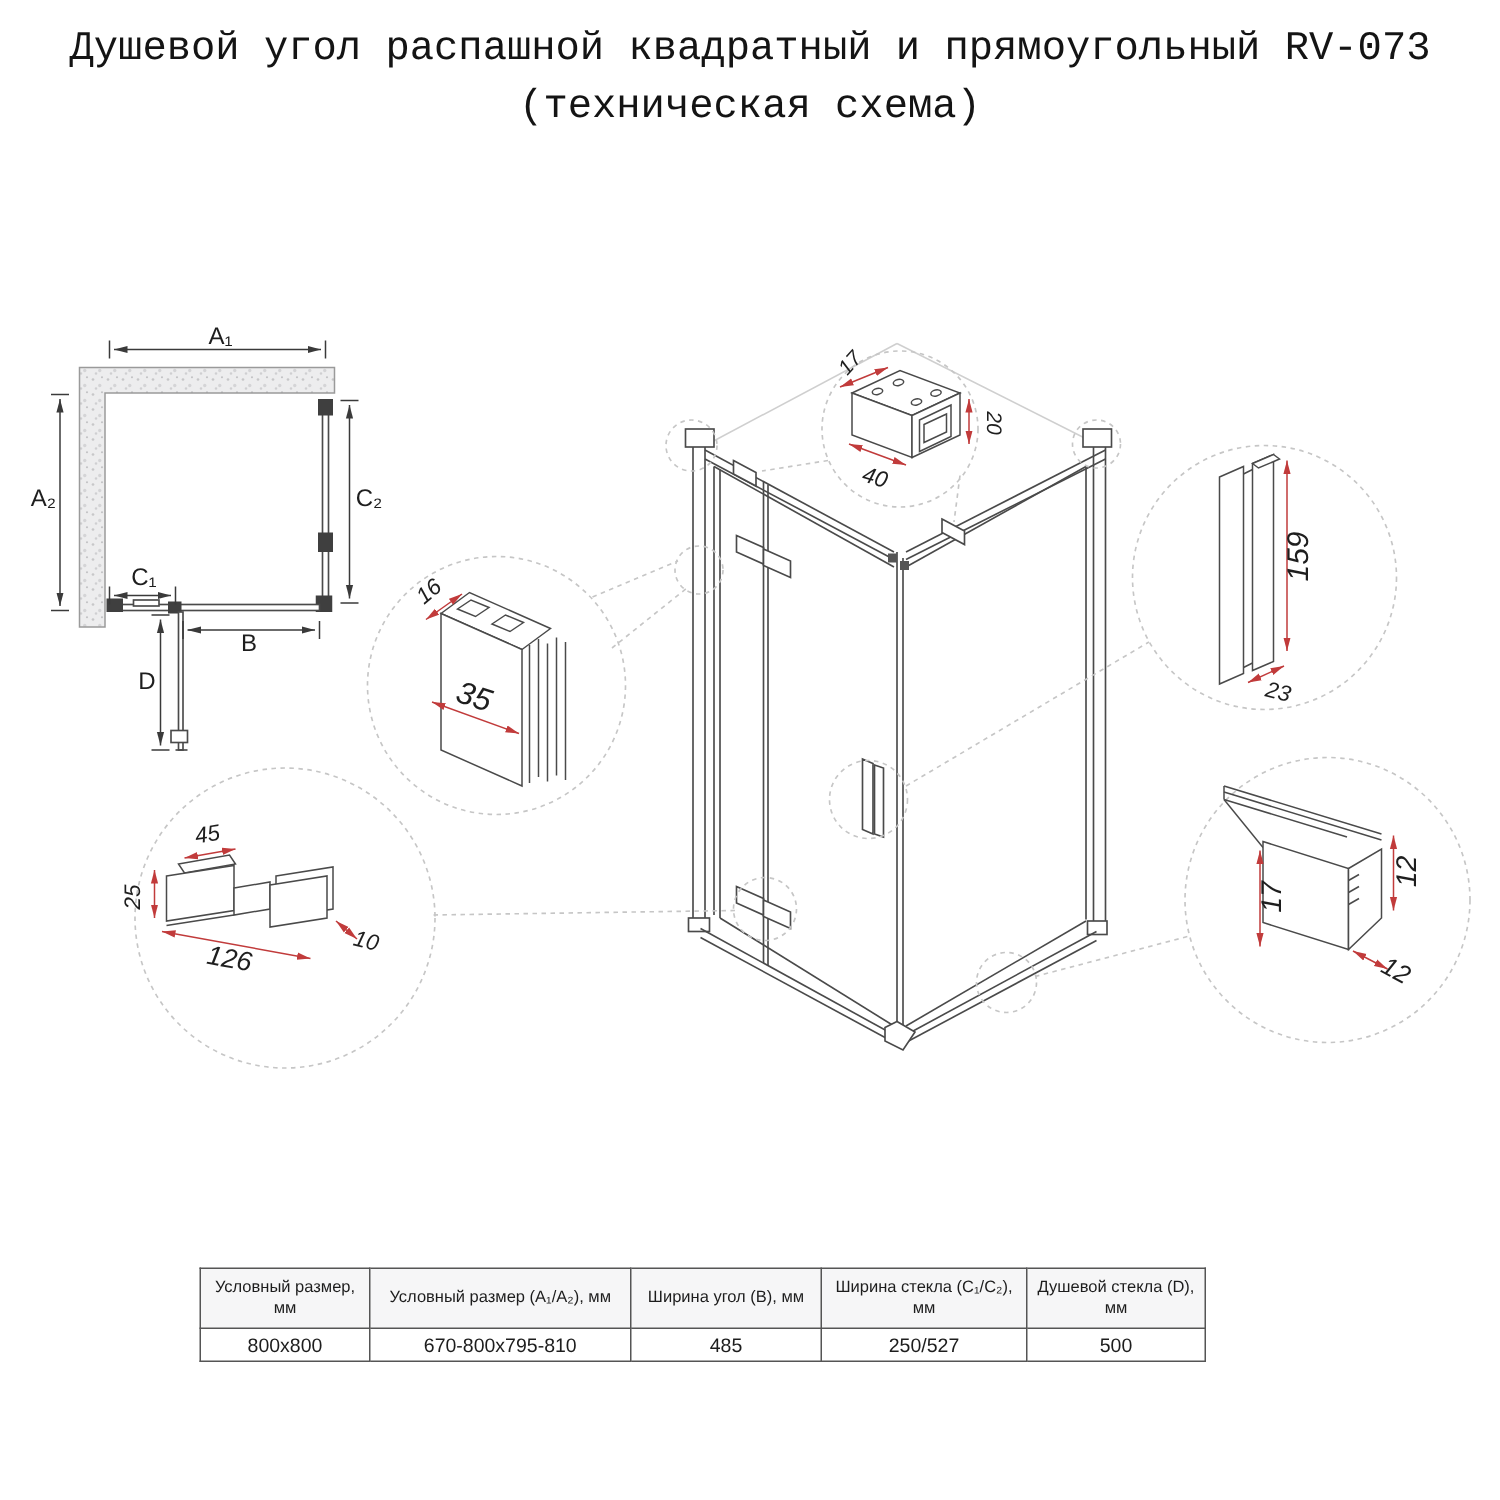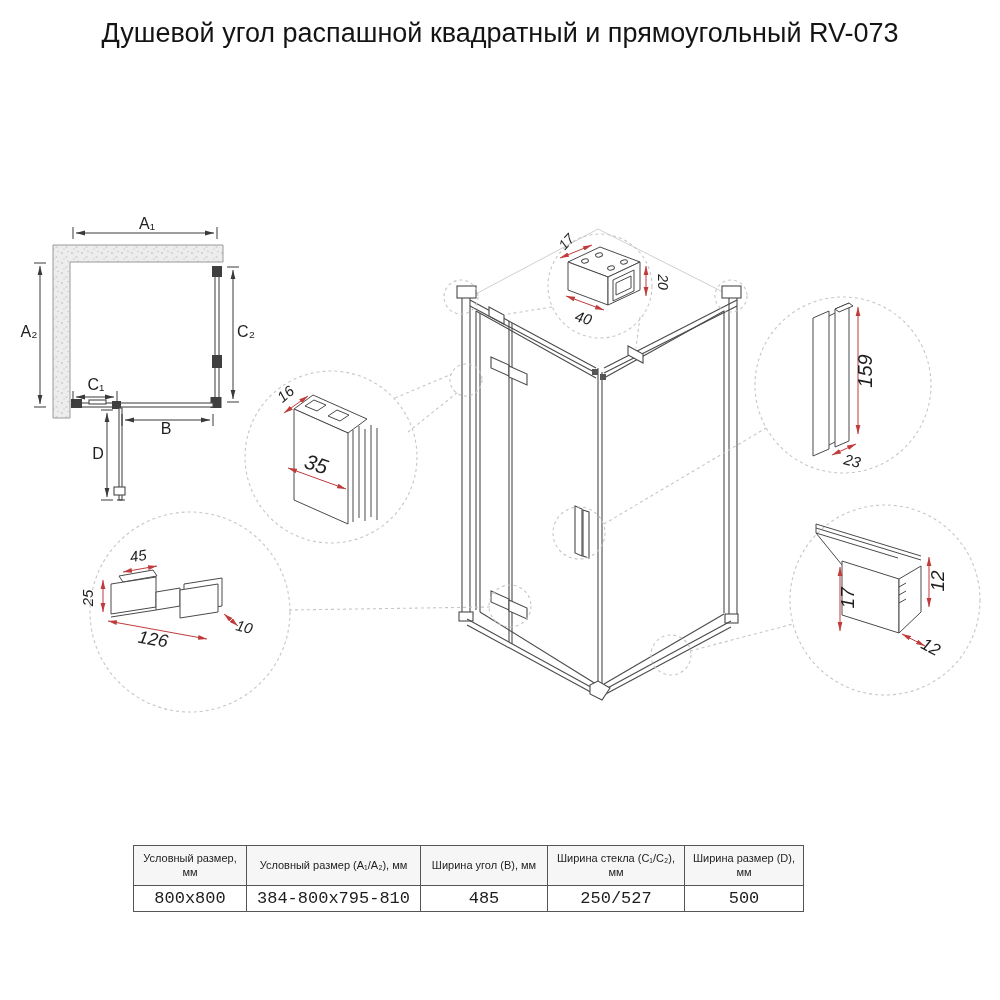--- a/index.html
+++ b/index.html
@@ -1,31 +1,32 @@
 <!DOCTYPE html>
 <html><head>
 <meta charset="utf-8">
 <style>
   html,body{margin:0;padding:0;background:#ffffff;}
   body{width:1000px;height:1000px;position:relative;font-family:"Liberation Sans",sans-serif;color:#1a1a1a;}
-  .title{position:absolute;top:14px;left:0;width:1000px;text-align:center;font-size:27px;line-height:39px;color:#141414;}
+  .title{position:absolute;top:14px;left:0;width:1000px;text-align:center;font-size:27px;line-height:39px;color:#141414;font-family:Liberation Mono, monospace;}
   svg.draw{position:absolute;left:0;top:0;}
   table.spec{position:absolute;left:133px;top:845px;border-collapse:collapse;background:#fff;}
   table.spec th,table.spec td{border:1.5px solid #555;text-align:center;vertical-align:middle;color:#1d1d1d;}
   table.spec th{font-weight:400;font-size:11px;line-height:1.3;padding:5px 6px;background:#f6f6f7;}
-  table.spec td{font-size:17px;padding:3px 6px;font-family:Liberation Mono, monospace;}
+  table.spec td{font-size:13px;padding:3px 6px;}
   .c1{width:113px}.c2{width:174px}.c3{width:127px}.c4{width:137px}.c5{width:119px}
   text{fill:#1e1e1e;}
   .num{font-style:italic;}
 </style>
 </head>
 <body>
 
 <div class="title">
   <div>Душевой угол распашной квадратный и прямоугольный RV-073</div>
+  <div>(техническая схема)</div>
 </div>
 
 <svg class="draw" width="1000" height="840" viewBox="0 0 1000 840">
   <defs>
     <pattern id="wallp" width="10" height="10" patternUnits="userSpaceOnUse">
       <rect width="10" height="10" fill="#ededee"></rect>
       <circle cx="2" cy="3" r="0.9" fill="#c7c7c9"></circle>
       <circle cx="6.5" cy="7" r="1.1" fill="#d4d4d6"></circle>
       <circle cx="8" cy="1.5" r="0.7" fill="#c2c2c4"></circle>
       <circle cx="4" cy="9" r="0.8" fill="#cfcfd1"></circle>
@@ -276,25 +277,25 @@
       <col class="c3">
       <col class="c4">
       <col class="c5">
     </colgroup>
   <thead>
     <tr>
       <th>Условный размер, мм</th>
       <th>Условный размер (А₁/А₂), мм</th>
       <th>Ширина угол (B), мм</th>
       <th>Ширина стекла (С₁/С₂), мм</th>
-      <th>Ширина размер (D), мм</th>
+      <th>Душевой стекла (D), мм</th>
     </tr>
   </thead>
   <tbody>
     <tr>
       <td>800x800</td>
-      <td>384-800x795-810</td>
+      <td>670-800x795-810</td>
       <td>485</td>
       <td>250/527</td>
       <td>500</td>
     </tr>
   </tbody>
 </table>
 
 </body></html>

